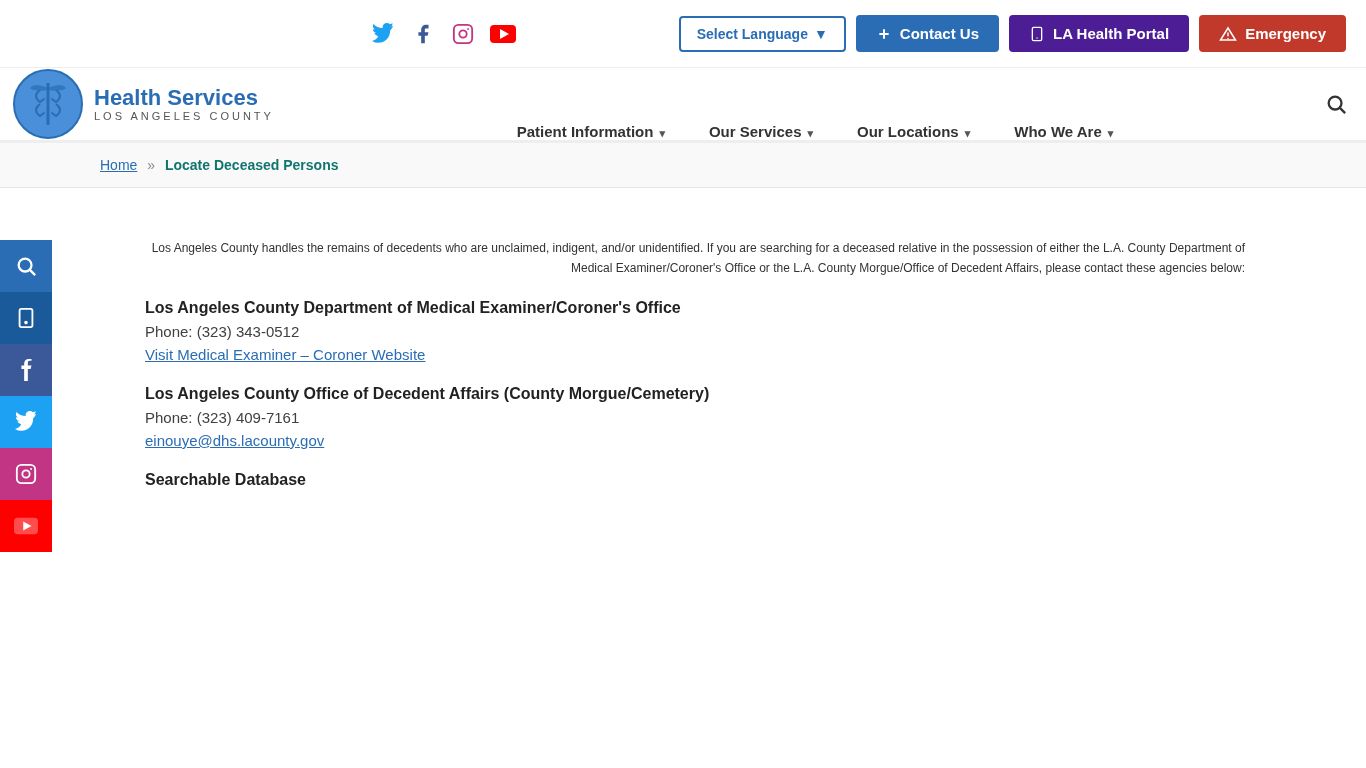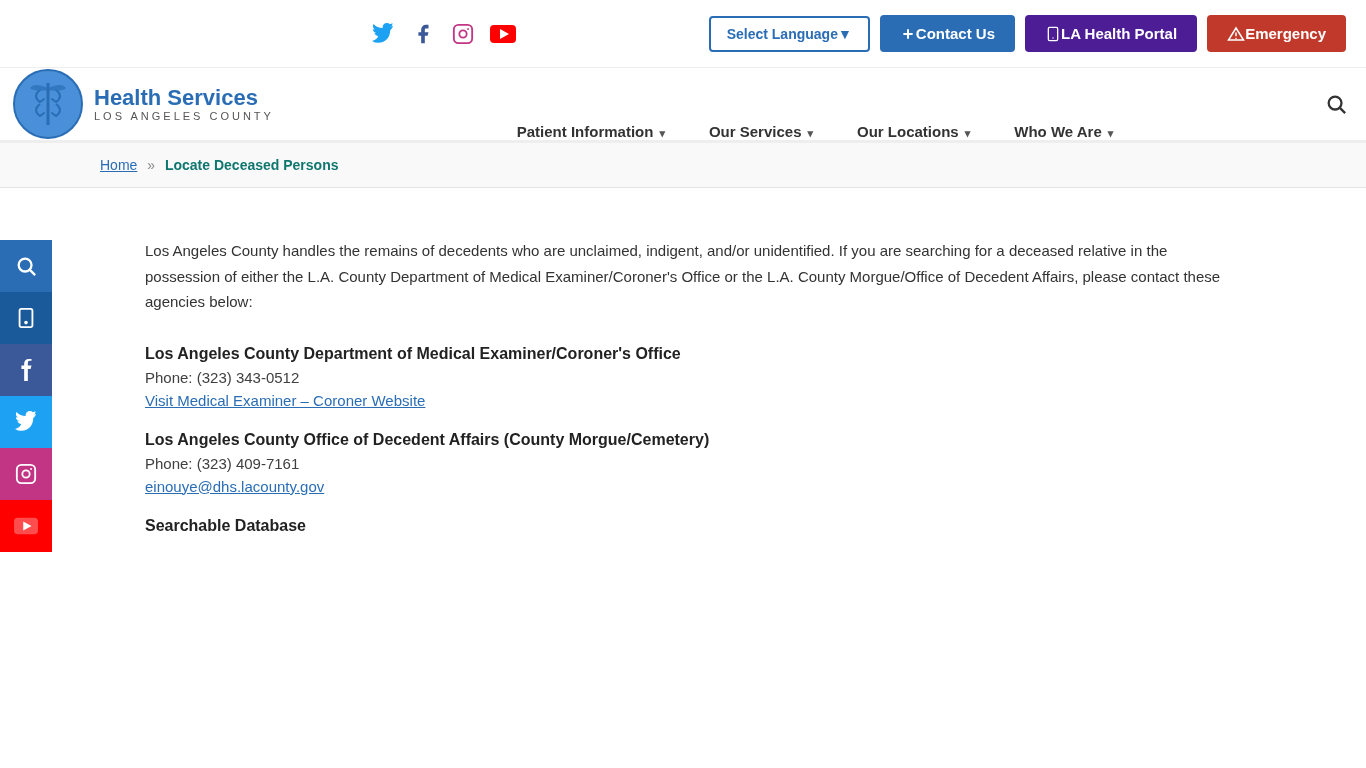--- a/index.html
+++ b/index.html
@@ -26,39 +26,40 @@
       width: 26px;
       height: 26px;
       display: flex;
       align-items: center;
       justify-content: center;
       cursor: pointer;
     }
     .top-btn {
       display: flex;
       align-items: center;
+      gap: 8px;
       padding: 10px 20px;
       border-radius: 4px;
       font-size: 15px;
       font-weight: 600;
       cursor: pointer;
       border: none;
     }
     .btn-select-lang {
       background: #fff;
       border: 2px solid #2a6db5;
       color: #2a6db5;
       padding: 8px 16px;
       border-radius: 4px;
       font-size: 14px;
       font-weight: 600;
       cursor: pointer;
       display: flex;
       align-items: center;
-      gap: 0;
+      gap: 6px;
     }
     .btn-contact {
       background: #2a6db5;
       color: #fff;
     }
     .btn-portal {
       background: #4c1d95;
       color: #fff;
     }
     .btn-emergency {
@@ -179,25 +180,26 @@
     }
     .page-title {
       font-size: 36px;
       font-weight: 400;
       color: #222;
       margin-bottom: 28px;
       font-family: Georgia, serif;
       letter-spacing: -0.5px;
     }
     .intro-text {
-      font-size: 15px;
+      font-size: 12px;
       line-height: 1.7;
       color: #333;
-      margin-bottom: 30px;
+      margin-bottom: 20px;
       max-width: 1100px;
+      text-align: right;
     }
     .section-title {
       font-size: 16px;
       font-weight: 700;
       color: #222;
       margin-bottom: 6px;
     }
     .section-phone {
       font-size: 15px;
       color: #404040;

